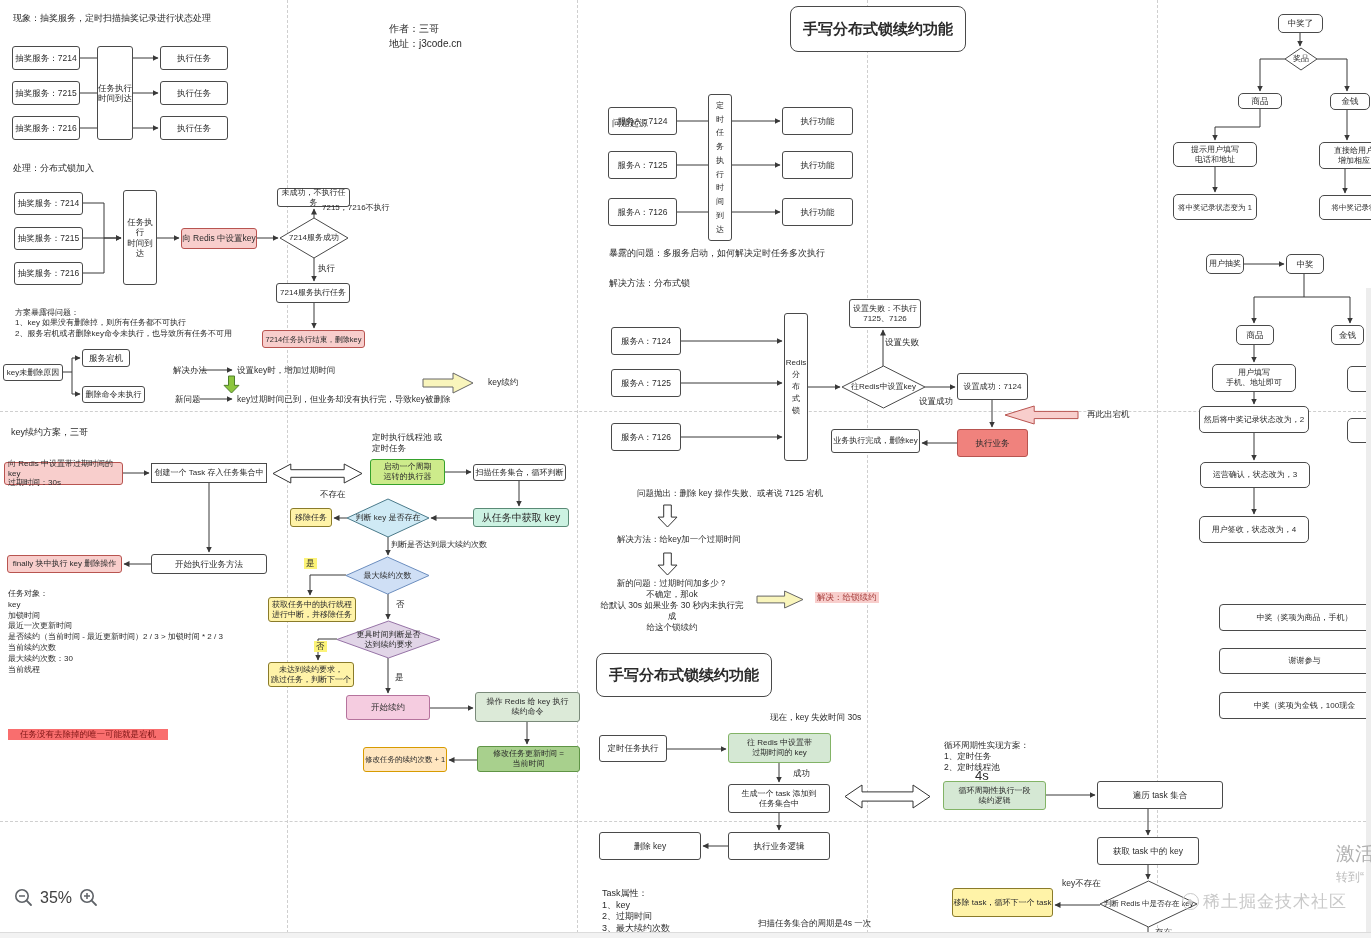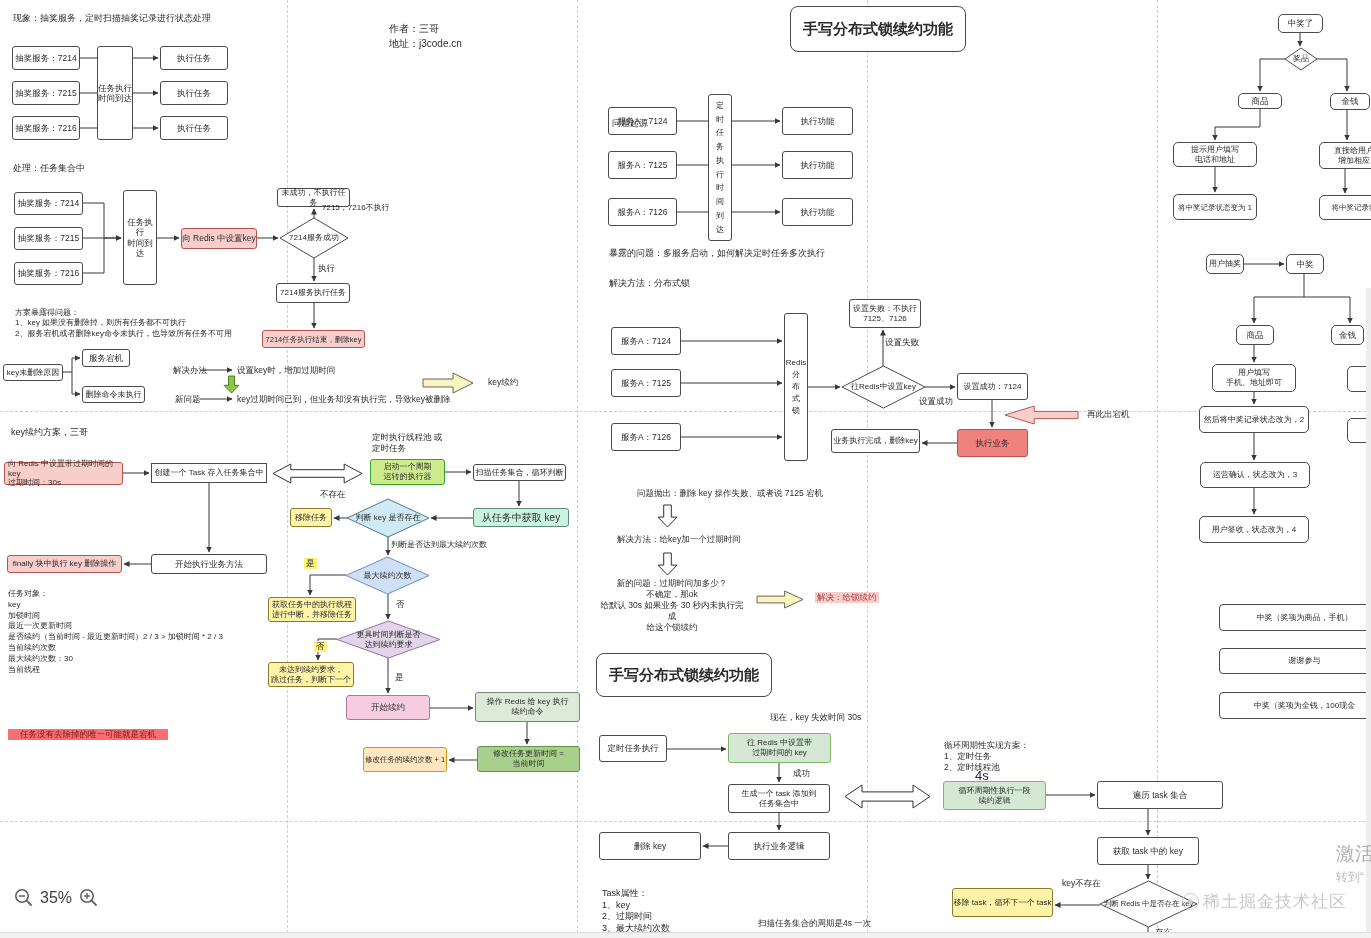--- a/index.html
+++ b/index.html
@@ -237,21 +237,21 @@
 手机、地址即可</div>
       <div class="nbox" style="left: 1199px; top: 406px; width: 110px; height: 27px; background: rgb(255, 255, 255); border-color: rgb(74, 74, 74); border-radius: 5px; font-size: 8px; line-height: 1.2;">然后将中奖记录状态改为，2</div>
       <div class="nbox" style="left: 1200px; top: 462px; width: 110px; height: 26px; background: rgb(255, 255, 255); border-color: rgb(74, 74, 74); border-radius: 5px; font-size: 8px; line-height: 1.2;">运营确认，状态改为，3</div>
       <div class="nbox" style="left: 1199px; top: 516px; width: 110px; height: 27px; background: rgb(255, 255, 255); border-color: rgb(74, 74, 74); border-radius: 5px; font-size: 8px; line-height: 1.2;">用户签收，状态改为，4</div>
       <div class="nbox" style="left: 1347px; top: 366px; width: 40px; height: 26px; background: rgb(255, 255, 255); border-color: rgb(74, 74, 74); border-radius: 5px; font-size: 8.5px; line-height: 1.2;"></div>
       <div class="nbox" style="left: 1347px; top: 418px; width: 40px; height: 25px; background: rgb(255, 255, 255); border-color: rgb(74, 74, 74); border-radius: 5px; font-size: 8.5px; line-height: 1.2;"></div>
       <div class="nbox" style="left: 1219px; top: 604px; width: 171px; height: 27px; background: rgb(255, 255, 255); border-color: rgb(74, 74, 74); border-radius: 4px; font-size: 8px; line-height: 1.2;">中奖（奖项为商品，手机）</div>
       <div class="nbox" style="left: 1219px; top: 648px; width: 171px; height: 26px; background: rgb(255, 255, 255); border-color: rgb(74, 74, 74); border-radius: 4px; font-size: 8px; line-height: 1.2;">谢谢参与</div>
       <div class="nbox" style="left: 1219px; top: 692px; width: 171px; height: 27px; background: rgb(255, 255, 255); border-color: rgb(74, 74, 74); border-radius: 4px; font-size: 8px; line-height: 1.2;">中奖（奖项为金钱，100现金</div>
       <div class="txt" style="left: 13px; top: 13px; font-size: 9px; line-height: 1.3; color: rgb(43, 43, 43);">现象：抽奖服务，定时扫描抽奖记录进行状态处理</div>
-      <div class="txt" style="left: 13px; top: 163px; font-size: 9px; line-height: 1.3; color: rgb(43, 43, 43);">处理：任务集合中</div>
+      <div class="txt" style="left: 13px; top: 163px; font-size: 9px; line-height: 1.3; color: rgb(43, 43, 43);">处理：分布式锁加入</div>
       <div class="txt" style="left: 15px; top: 308px; font-size: 8px; line-height: 1.3; color: rgb(43, 43, 43);">方案暴露得问题：
 1、key 如果没有删除掉，则所有任务都不可执行
 2、服务宕机或者删除key命令未执行，也导致所有任务不可用</div>
       <div class="txt" style="left: 173px; top: 365px; font-size: 8.5px; line-height: 1.3; color: rgb(43, 43, 43);">解决办法</div>
       <div class="txt" style="left: 237px; top: 365px; font-size: 8.5px; line-height: 1.3; color: rgb(43, 43, 43);">设置key时，增加过期时间</div>
       <div class="txt" style="left: 175px; top: 394px; font-size: 8.5px; line-height: 1.3; color: rgb(43, 43, 43);">新问题</div>
       <div class="txt" style="left: 237px; top: 394px; font-size: 8.5px; line-height: 1.3; color: rgb(43, 43, 43);">key过期时间已到，但业务却没有执行完，导致key被删除</div>
       <div class="txt" style="left: 488px; top: 377px; font-size: 8.5px; line-height: 1.3; color: rgb(43, 43, 43);">key续约</div>
       <div class="txt" style="left: 11px; top: 427px; font-size: 9px; line-height: 1.3; color: rgb(43, 43, 43);">key续约方案，三哥</div>
       <div class="txt" style="left: 8px; top: 589px; font-size: 8px; line-height: 1.35; color: rgb(43, 43, 43);">任务对象：

